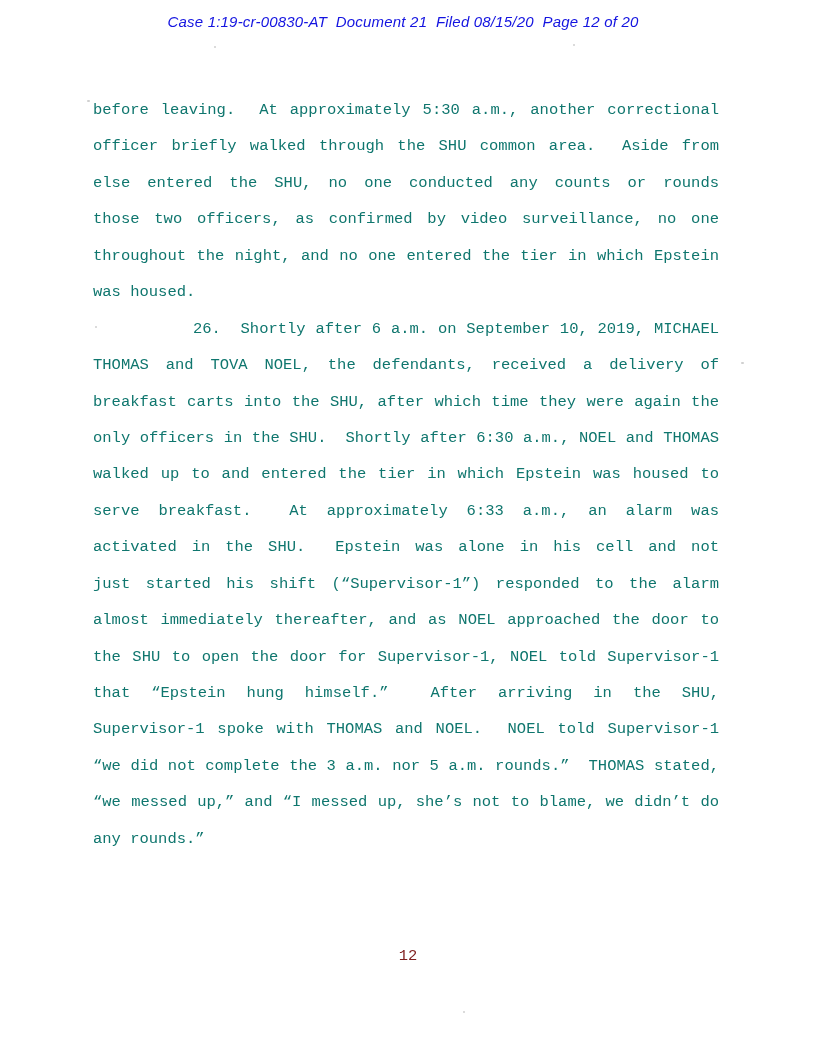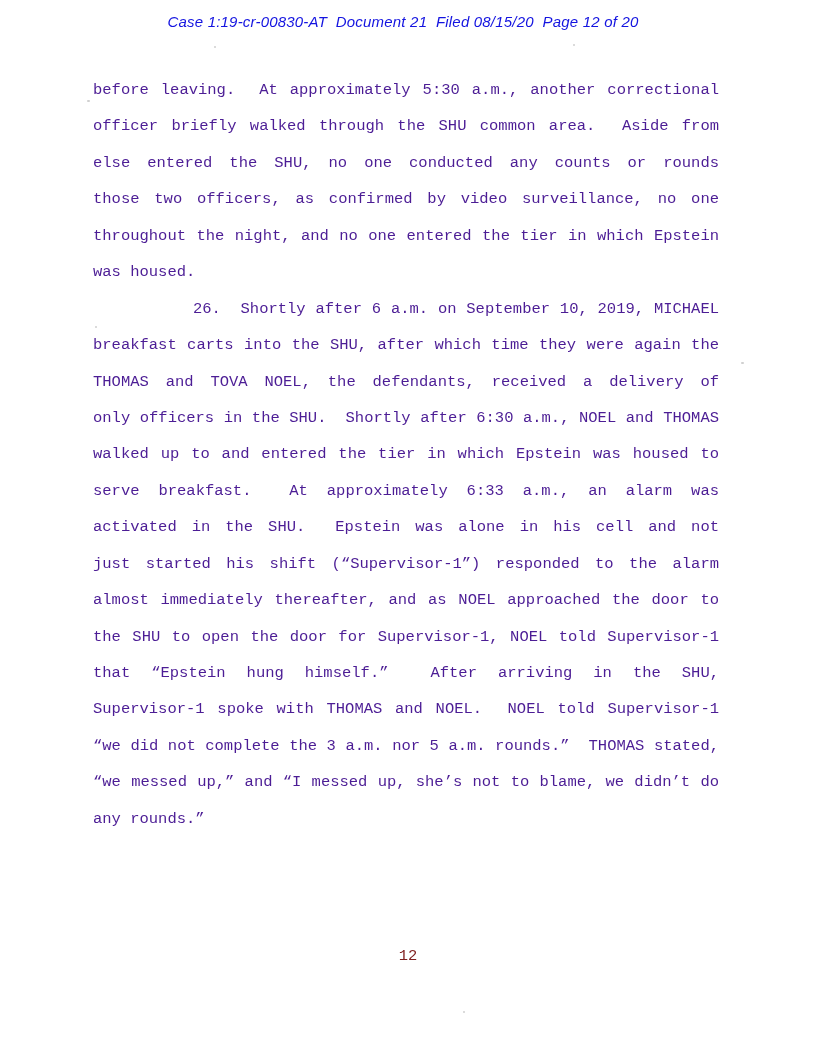--- a/index.html
+++ b/index.html
@@ -19,23 +19,23 @@
     white-space:pre;
     font-family:"Liberation Sans","DejaVu Sans",sans-serif;
     font-size:15px; letter-spacing:0.2px;
     color:#1414e0;
   }
   .stamp.a { transform:translateX(calc(-50% - 5px)); }
   .stamp.b { transform:translateX(calc(-50% + 5px)); top:0.5px; }
 
   
   .body-block {
-    position:absolute; left:93px; top:72px; width:626px;
+    position:absolute; left:93px; top:92px; width:626px;
     font-size:15.5px; line-height:36.45px;
-    color:#4c1d95;
+    color:#0f766e;
   }
   .line {
     white-space:pre-wrap;
     text-align:justify;
     text-align-last:justify;
     height:36.45px;
   }
   .line.end  { text-align:left; text-align-last:left; }
   .line.indent { text-indent:100px; }
 
@@ -66,22 +66,22 @@
 </div>
 
 <div class="body-block" id="body-lines">
     <div class="line">before leaving.  At approximately 5:30 a.m., another correctional</div>
     <div class="line">officer briefly walked through the SHU common area.  Aside from</div>
     <div class="line">else entered the SHU, no one conducted any counts or rounds</div>
     <div class="line">those two officers, as confirmed by video surveillance, no one</div>
     <div class="line">throughout the night, and no one entered the tier in which Epstein</div>
     <div class="line end">was housed.</div>
     <div class="line indent">26.  Shortly after 6 a.m. on September 10, 2019, MICHAEL</div>
+    <div class="line">THOMAS and TOVA NOEL, the defendants, received a delivery of</div>
     <div class="line">breakfast carts into the SHU, after which time they were again the</div>
-    <div class="line">THOMAS and TOVA NOEL, the defendants, received a delivery of</div>
     <div class="line">only officers in the SHU.  Shortly after 6:30 a.m., NOEL and THOMAS</div>
     <div class="line">walked up to and entered the tier in which Epstein was housed to</div>
     <div class="line">serve breakfast.  At approximately 6:33 a.m., an alarm was</div>
     <div class="line">activated in the SHU.  Epstein was alone in his cell and not</div>
     <div class="line">just started his shift (“Supervisor-1”) responded to the alarm</div>
     <div class="line">almost immediately thereafter, and as NOEL approached the door to</div>
     <div class="line">the SHU to open the door for Supervisor-1, NOEL told Supervisor-1</div>
     <div class="line">that “Epstein hung himself.”  After arriving in the SHU,</div>
     <div class="line">Supervisor-1 spoke with THOMAS and NOEL.  NOEL told Supervisor-1</div>
     <div class="line">“we did not complete the 3 a.m. nor 5 a.m. rounds.”  THOMAS stated,</div>

